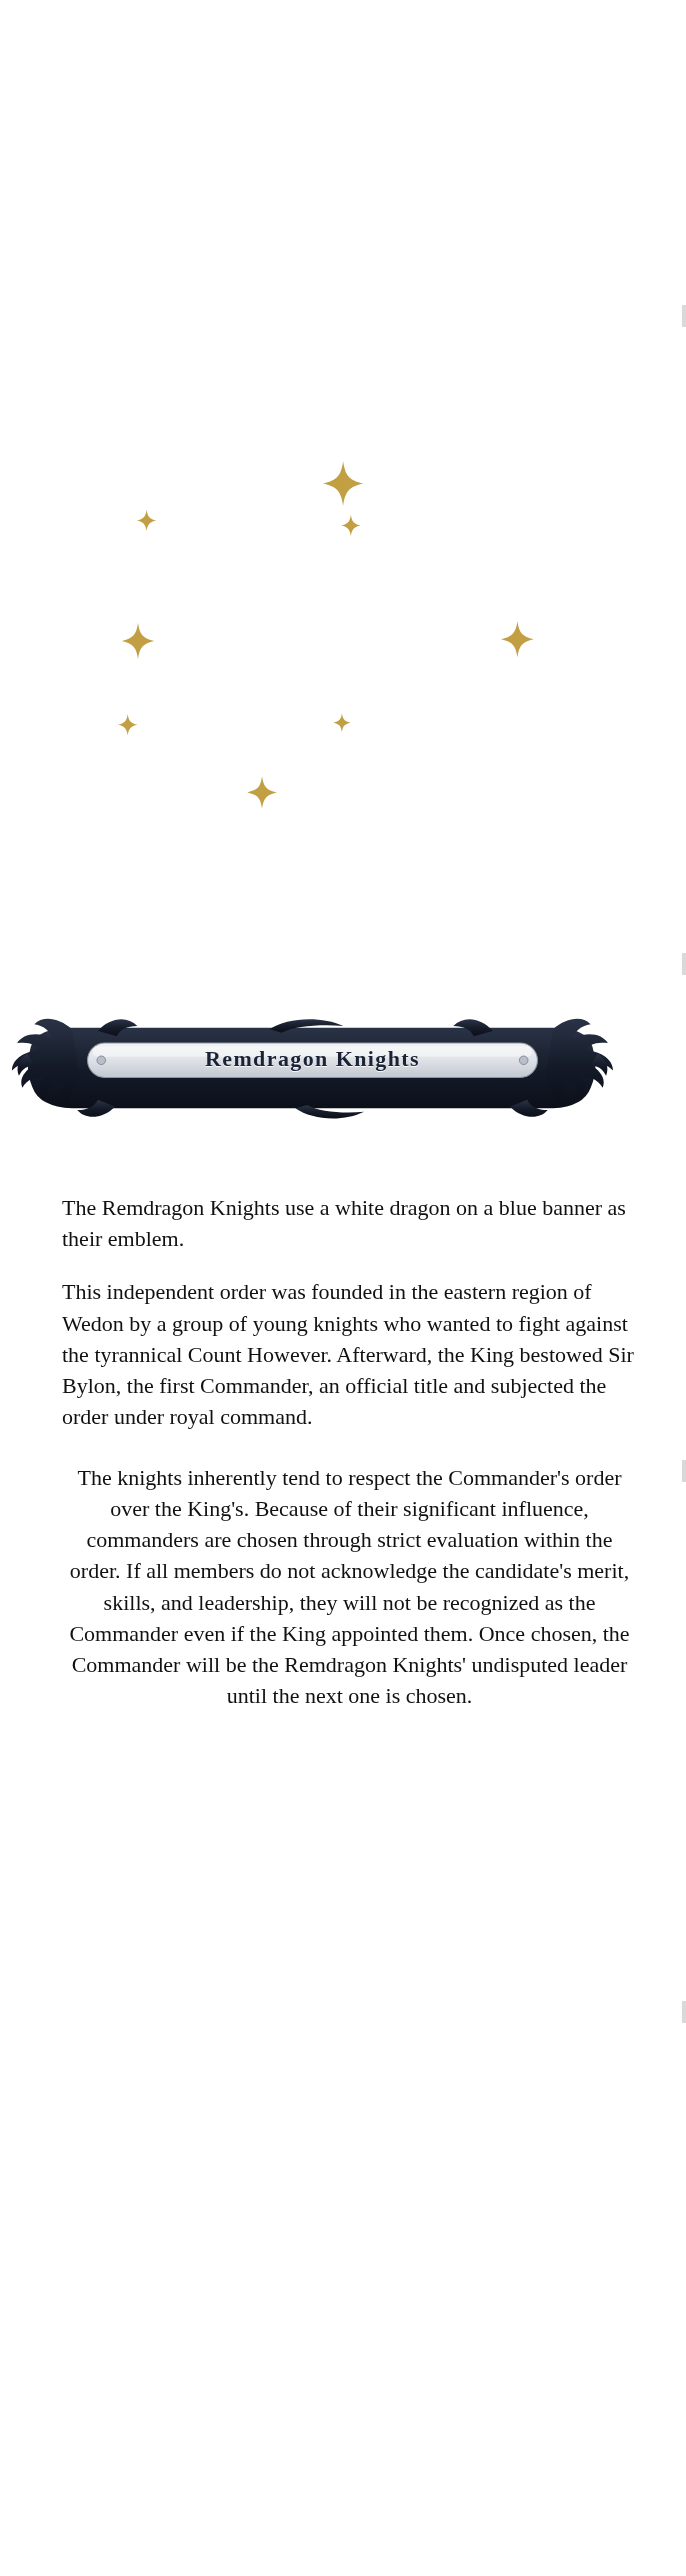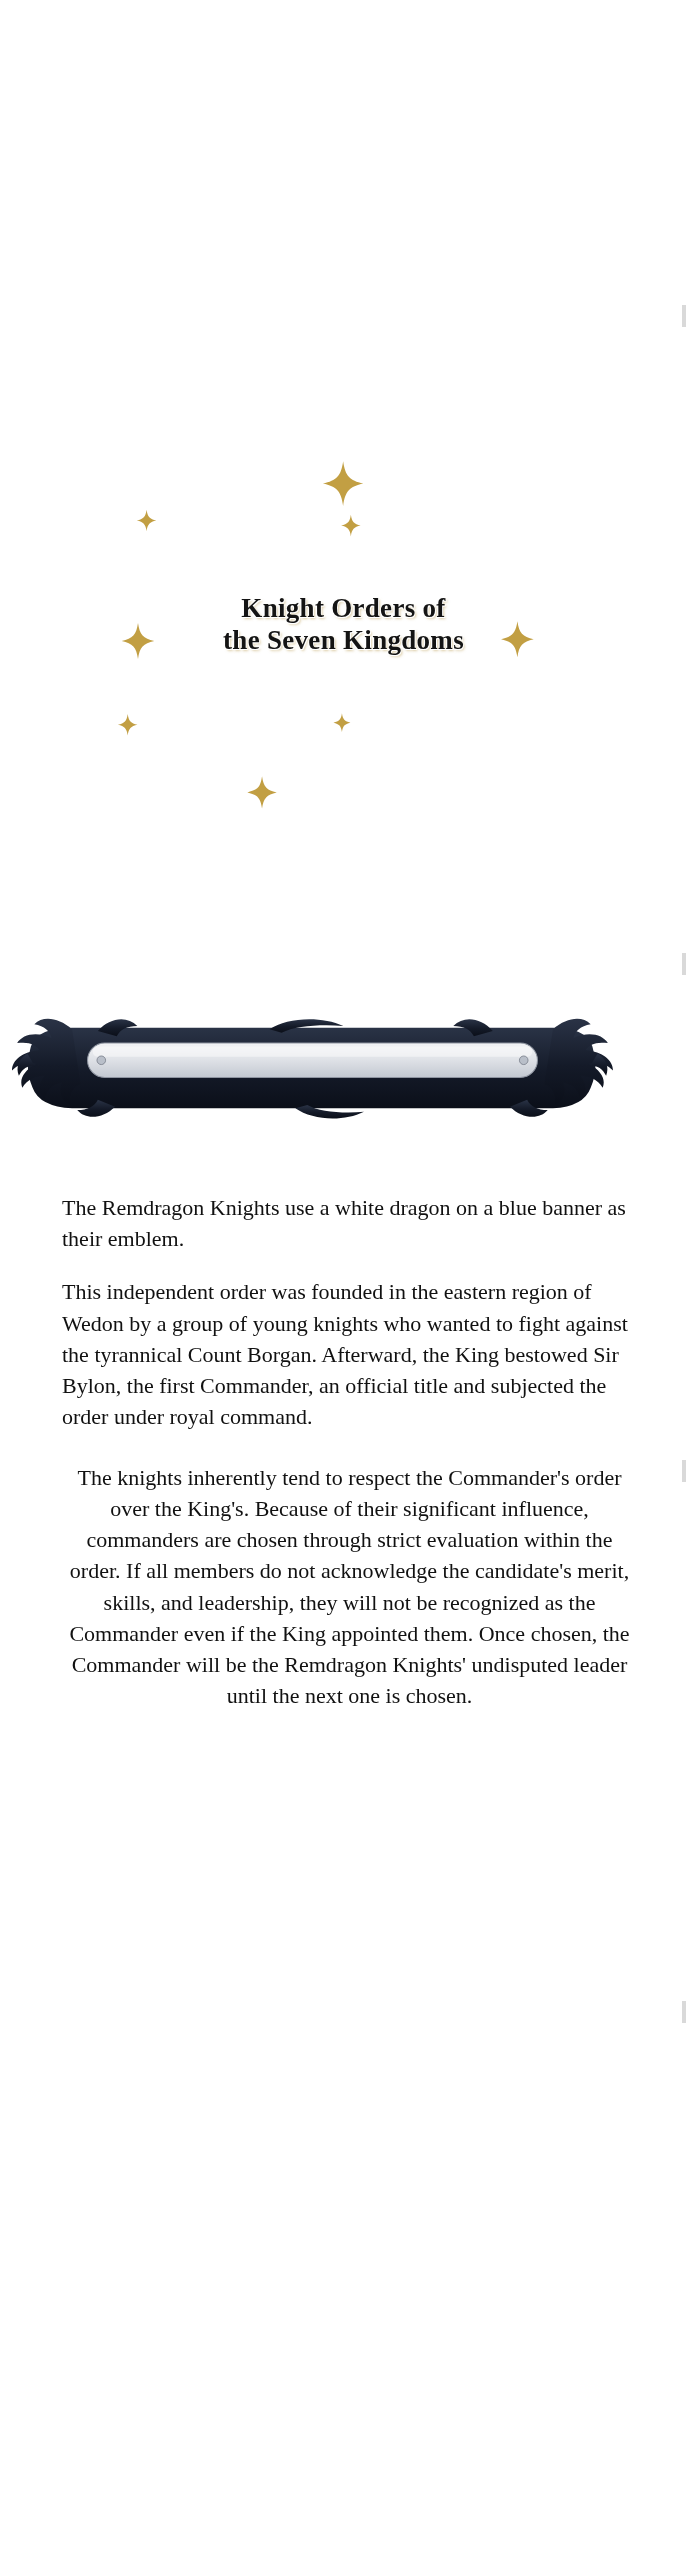--- a/index.html
+++ b/index.html
@@ -184,24 +184,20 @@
 
           <path d="M280 10 C284 38 292 46 318 52 C292 58 284 66 280 94 C276 66 268 58 242 52 C268 46 276 38 280 10 Z" transform="translate(-18,352) scale(0.45) translate(170,60)"></path>
 
           <path d="M280 10 C284 38 292 46 318 52 C292 58 284 66 280 94 C276 66 268 58 242 52 C268 46 276 38 280 10 Z" transform="translate(-88,52) scale(0.3) translate(180,60)"></path>
           <path d="M280 10 C284 38 292 46 318 52 C292 58 284 66 280 94 C276 66 268 58 242 52 C268 46 276 38 280 10 Z" transform="translate(150,58) scale(0.3) translate(180,60)"></path>
           <path d="M280 10 C284 38 292 46 318 52 C292 58 284 66 280 94 C276 66 268 58 242 52 C268 46 276 38 280 10 Z" transform="translate(-110,290) scale(0.3) translate(180,60)"></path>
           <path d="M280 10 C284 38 292 46 318 52 C292 58 284 66 280 94 C276 66 268 58 242 52 C268 46 276 38 280 10 Z" transform="translate(158,292) scale(0.26) translate(180,60)"></path>
         </g>
       </svg>
 
-      <div class="title-text">
-        <span>Knight Orders of</span>
-        <span class="line2">the Seven Kingdoms</span>
-      </div>
     </div>
   </div>
 
   <div class="banner-wrap">
     <svg class="banner-svg" viewBox="0 0 700 130">
       <defs>
         <linearGradient id="plate" x1="0" y1="0" x2="0" y2="1">
           <stop offset="0%" stop-color="#f2f3f5"></stop>
           <stop offset="48%" stop-color="#dfe2e7"></stop>
           <stop offset="100%" stop-color="#c3c8d1"></stop>
@@ -241,22 +237,23 @@
         <path d="M580 110 c14 14 34 16 44 4 c-12 0 -20 -4 -24 -12 z"></path>
       </g>
 
       <rect x="88" y="36" width="524" height="40" rx="20" fill="url(#plate)" stroke="#8e94a0" stroke-width="1.2"></rect>
       <rect x="94" y="40" width="512" height="12" rx="6" fill="#ffffff" opacity="0.45"></rect>
 
       <circle cx="104" cy="56" r="5" fill="#b9bfc9" stroke="#7c828e" stroke-width="1"></circle>
       <circle cx="596" cy="56" r="5" fill="#b9bfc9" stroke="#7c828e" stroke-width="1"></circle>
     </svg>
 
+    <div class="banner-label">Remdragon Knights</div>
   </div>
 
   <div class="body-col">
     <p class="para">The Remdragon Knights use a white dragon on a blue banner as their emblem.</p>
-    <p class="para">This independent order was founded in the eastern region of Wedon by a group of young knights who wanted to fight against the tyrannical Count Borgan. Afterward, the King bestowed Sir Bylon, the first Commander, an official title and subjected the order under royal command.</p>
+    <p class="para">This independent order was founded in the eastern region of Wedon by a group of young knights who wanted to fight against the tyrannical Count However. Afterward, the King bestowed Sir Bylon, the first Commander, an official title and subjected the order under royal command.</p>
     <p class="para gap-before">The knights inherently tend to respect the Commander's order over the King's. Because of their significant influence, commanders are chosen through strict evaluation within the order. If all members do not acknowledge the candidate's merit, skills, and leadership, they will not be recognized as the Commander even if the King appointed them. Once chosen, the Commander will be the Remdragon Knights' undisputed leader until the next one is chosen.</p>
   </div>
 
 </div>
 
 
 </body></html>

